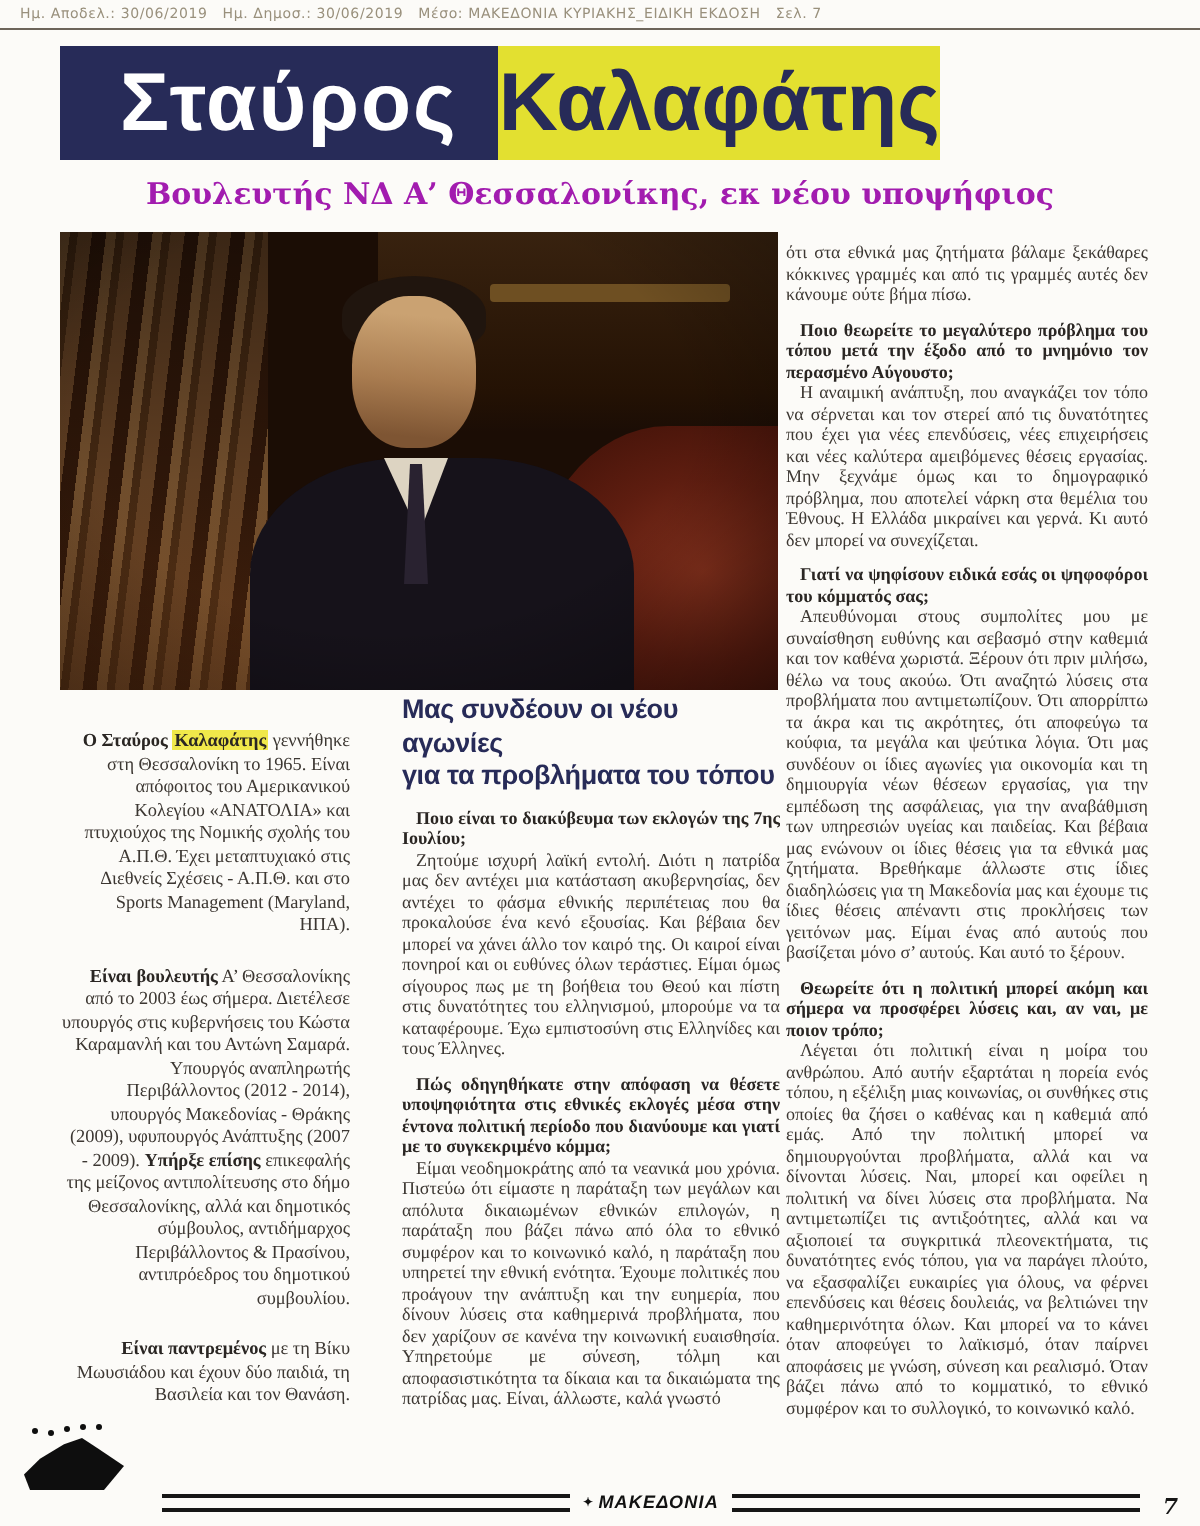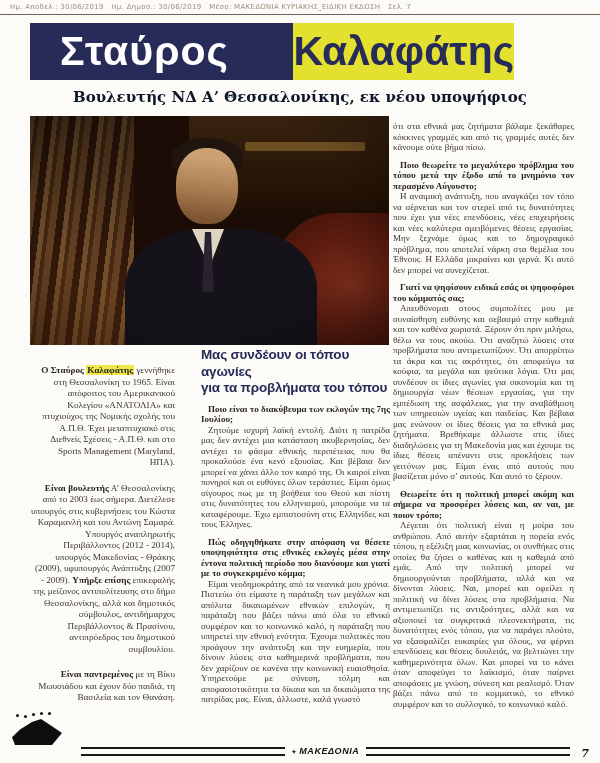--- a/index.html
+++ b/index.html
@@ -10,36 +10,36 @@
   }
   
   .meta-line{
     position:absolute;top:3px;left:10px;right:10px;
     font-family:"DejaVu Sans", sans-serif;font-size:7px;color:#99907c;
     letter-spacing:.3px;white-space:nowrap;overflow:hidden;
   }
   .meta-rule{position:absolute;top:14px;left:0;width:600px;border-top:1.5px solid #6d655a;}
   
   .banner{
-    position:absolute;left:30px;top:23px;width:484px;height:57px;
+    position:absolute;left:30px;top:23px;width:440px;height:57px;
     background:#272b58;display:flex;align-items:stretch;
     font-family:"Liberation Sans", sans-serif;font-weight:bold;
   }
   .banner-first{
     width:272px;display:flex;align-items:center;
     padding-left:30px;box-sizing:border-box;
     color:#ffffff;font-size:41px;letter-spacing:1px;
   }
   .banner-last{
     flex:1;background:#e3e030;display:flex;align-items:center;justify-content:center;
     color:#272b58;font-size:41px;letter-spacing:0px;
   }
   .subtitle{
     position:absolute;top:88px;left:0;width:100%;text-align:center;
-    font-family:"DejaVu Serif", serif;font-weight:bold;font-size:15px;color:#0f172a;
+    font-family:"DejaVu Serif", serif;font-weight:bold;font-size:15px;color:#a21caf;
   }
   
   .photo{position:absolute;left:30px;top:116px;width:359px;height:229px;background:#1b0d05;overflow:hidden;}
   .ph-marble{
     position:absolute;left:0;top:0;width:104px;height:100%;
     background:repeating-linear-gradient(97deg,#7c5631 0 5px,#4a2c14 5px 9px,#6a4526 9px 16px,#33190a 16px 23px);
   }
   .ph-marble-shade{position:absolute;left:0;top:0;width:104px;height:100%;
     background:linear-gradient(180deg,rgba(0,0,0,.45) 0%,rgba(0,0,0,.1) 55%,rgba(120,60,20,.25) 100%);}
   .ph-wood{position:absolute;right:0;top:0;width:200px;height:100px;
@@ -141,21 +141,21 @@
       <span>επικεφαλής της μείζονος αντιπολίτευσης στο δήμο Θεσσαλονίκης, αλλά και δημοτικός σύμβουλος, αντιδήμαρχος Περιβάλλοντος &amp; Πρασίνου, αντιπρόεδρος του δημοτικού συμβουλίου.</span>
     </p>
     <p>
       <span class="lead">Είναι παντρεμένος</span>
       <span>με τη Βίκυ Μωυσιάδου και έχουν δύο παιδιά, τη Βασιλεία και τον Θανάση.</span>
     </p>
   </div>
 
   <div class="col col-mid qa">
     <h2 class="iv-headline">
-      <span>Μας συνδέουν οι τόπου αγωνίες</span><br>
+      <span>Μας συνδέουν οι νέου αγωνίες</span><br>
       <span>για τα προβλήματα του τόπου</span>
     </h2>
     <p class="q" style="margin-top:0;">Ποιο είναι το διακύβευμα των εκλογών της 7ης Ιουλίου;</p>
     <p class="a">Ζητούμε ισχυρή λαϊκή εντολή. Διότι η πατρίδα μας δεν αντέχει μια κατάσταση ακυβερνησίας, δεν αντέχει το φάσμα εθνικής περιπέτειας που θα προκαλούσε ένα κενό εξουσίας. Και βέβαια δεν μπορεί να χάνει άλλο τον καιρό της. Οι καιροί είναι πονηροί και οι ευθύνες όλων τεράστιες. Είμαι όμως σίγουρος πως με τη βοήθεια του Θεού και πίστη στις δυνατότητες του ελληνισμού, μπορούμε να τα καταφέρουμε. Έχω εμπιστοσύνη στις Ελληνίδες και τους Έλληνες.</p>
     <p class="q">Πώς οδηγηθήκατε στην απόφαση να θέσετε υποψηφιότητα στις εθνικές εκλογές μέσα στην έντονα πολιτική περίοδο που διανύουμε και γιατί με το συγκεκριμένο κόμμα;</p>
     <p class="a">Είμαι νεοδημοκράτης από τα νεανικά μου χρόνια. Πιστεύω ότι είμαστε η παράταξη των μεγάλων και απόλυτα δικαιωμένων εθνικών επιλογών, η παράταξη που βάζει πάνω από όλα το εθνικό συμφέρον και το κοινωνικό καλό, η παράταξη που υπηρετεί την εθνική ενότητα. Έχουμε πολιτικές που προάγουν την ανάπτυξη και την ευημερία, που δίνουν λύσεις στα καθημερινά προβλήματα, που δεν χαρίζουν σε κανένα την κοινωνική ευαισθησία. Υπηρετούμε με σύνεση, τόλμη και αποφασιστικότητα τα δίκαια και τα δικαιώματα της πατρίδας μας. Είναι, άλλωστε, καλά γνωστό</p>
   </div>
 
   <div class="col col-right qa">
     <p class="a cont">ότι στα εθνικά μας ζητήματα βάλαμε ξεκάθαρες κόκκινες γραμμές και από τις γραμμές αυτές δεν κάνουμε ούτε βήμα πίσω.</p>

